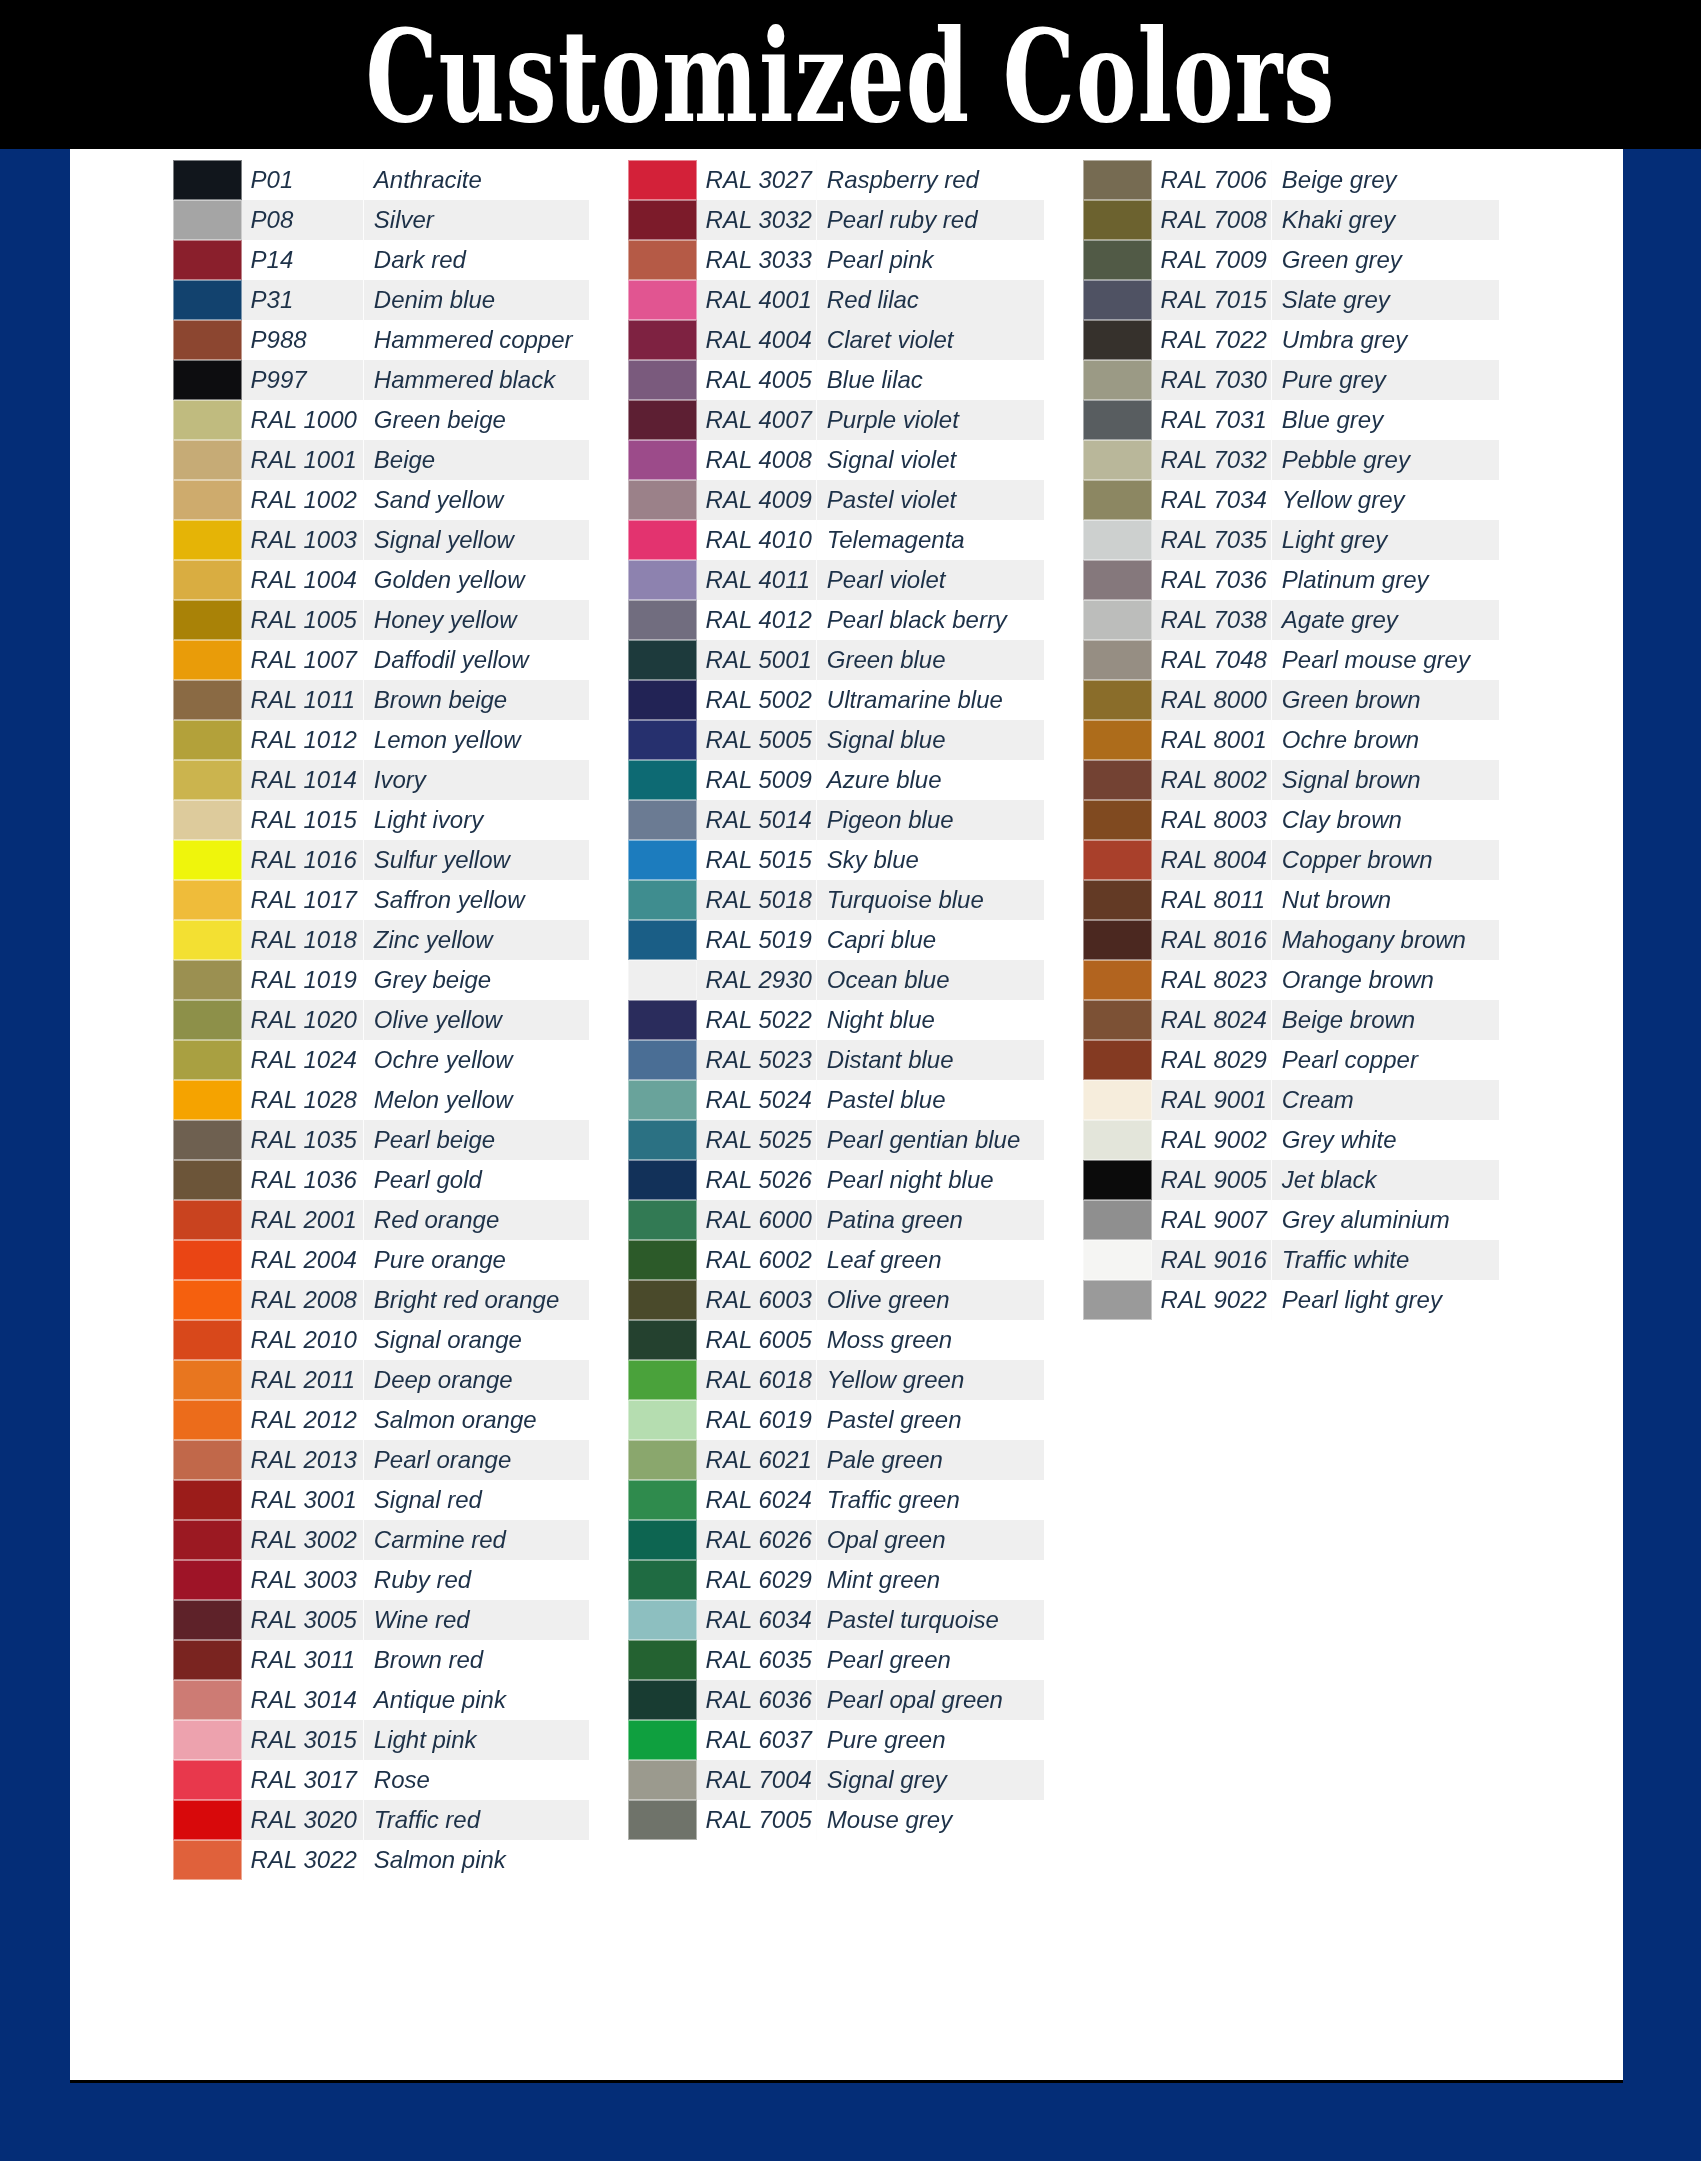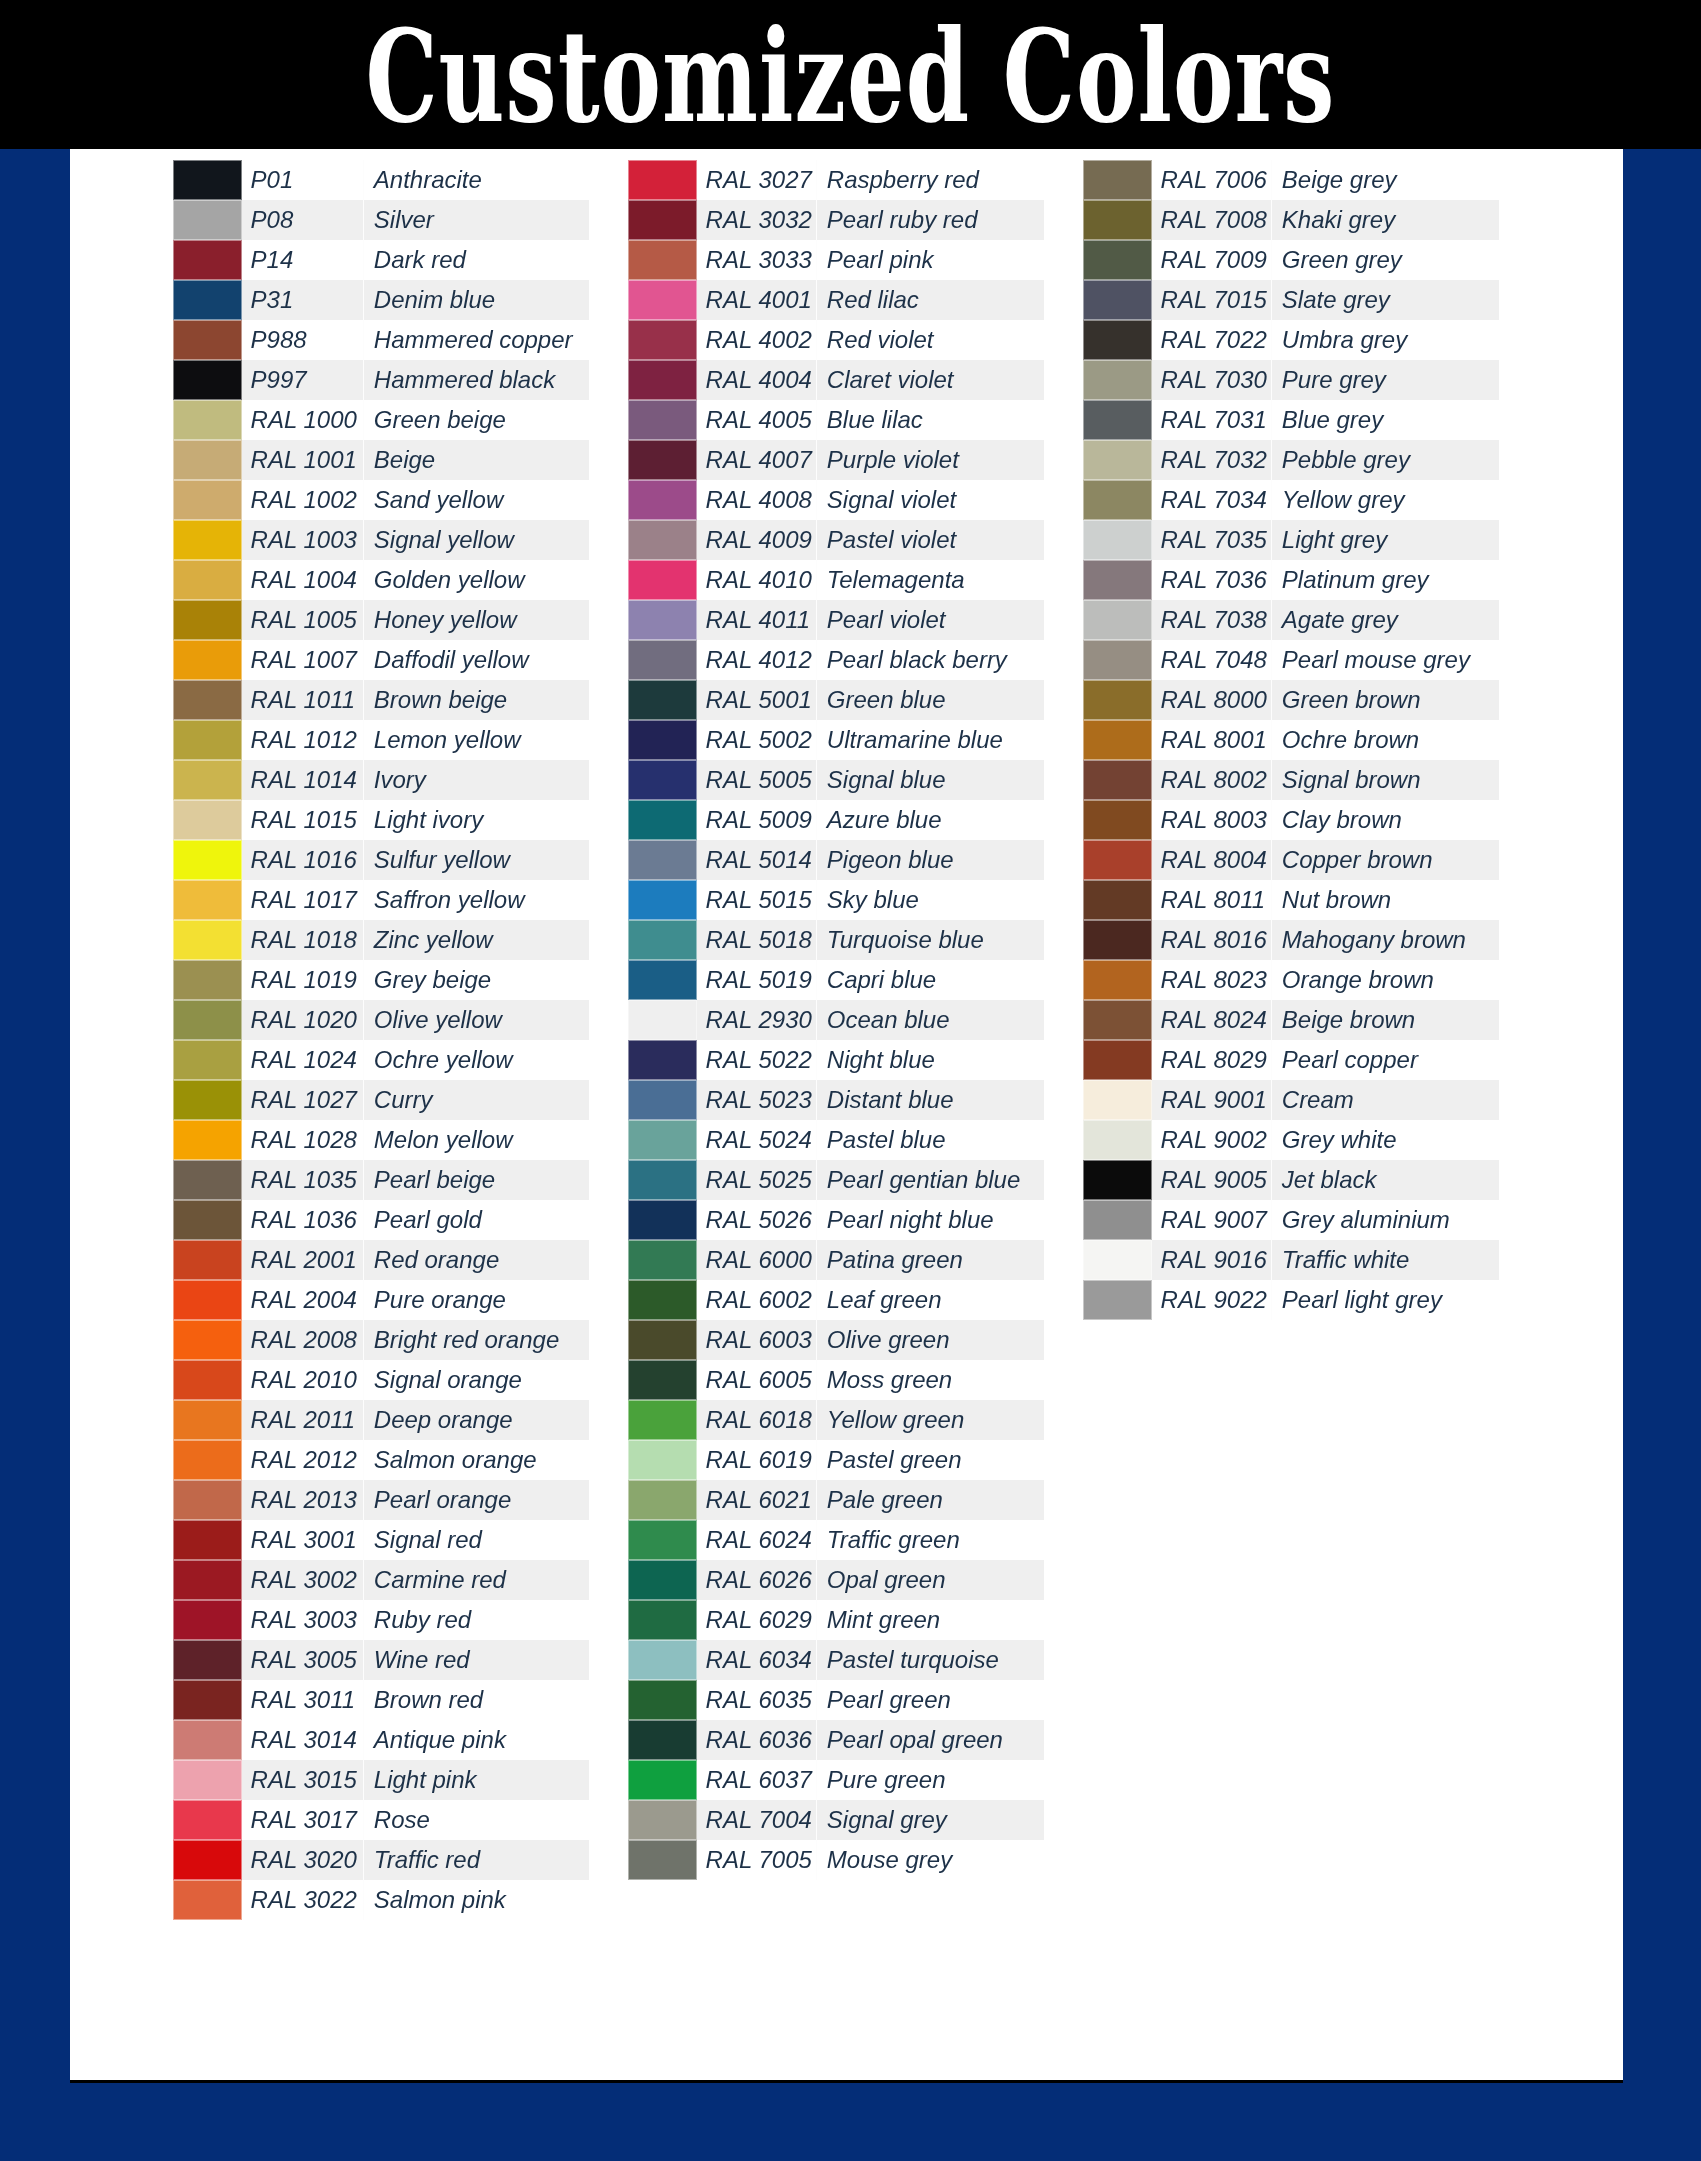--- a/index.html
+++ b/index.html
@@ -228,25 +228,20 @@
           <div class="color-row alt">
             <div class="swatch" style="background: rgb(141, 144, 73);"></div>
             <div class="code-cell">RAL 1020</div>
             <div class="name-cell">Olive yellow</div>
           </div>
           <div class="color-row">
             <div class="swatch" style="background: rgb(169, 160, 65);"></div>
             <div class="code-cell">RAL 1024</div>
             <div class="name-cell">Ochre yellow</div>
           </div>
-          <div class="color-row alt">
-            <div class="swatch" style="background: rgb(154, 145, 6);"></div>
-            <div class="code-cell">RAL 1027</div>
-            <div class="name-cell">Curry</div>
-          </div>
           <div class="color-row">
             <div class="swatch" style="background: rgb(245, 163, 0);"></div>
             <div class="code-cell">RAL 1028</div>
             <div class="name-cell">Melon yellow</div>
           </div>
           <div class="color-row alt">
             <div class="swatch" style="background: rgb(110, 96, 80);"></div>
             <div class="code-cell">RAL 1035</div>
             <div class="name-cell">Pearl beige</div>
           </div>
@@ -355,25 +350,20 @@
           <div class="color-row">
             <div class="swatch" style="background: rgb(181, 90, 70);"></div>
             <div class="code-cell">RAL 3033</div>
             <div class="name-cell">Pearl pink</div>
           </div>
           <div class="color-row alt">
             <div class="swatch" style="background: rgb(225, 85, 145);"></div>
             <div class="code-cell">RAL 4001</div>
             <div class="name-cell">Red lilac</div>
           </div>
-          <div class="color-row">
-            <div class="swatch" style="background: rgb(152, 48, 74);"></div>
-            <div class="code-cell">RAL 4002</div>
-            <div class="name-cell">Red violet</div>
-          </div>
           <div class="color-row alt">
             <div class="swatch" style="background: rgb(126, 34, 65);"></div>
             <div class="code-cell">RAL 4004</div>
             <div class="name-cell">Claret violet</div>
           </div>
           <div class="color-row">
             <div class="swatch" style="background: rgb(122, 90, 125);"></div>
             <div class="code-cell">RAL 4005</div>
             <div class="name-cell">Blue lilac</div>
           </div>

